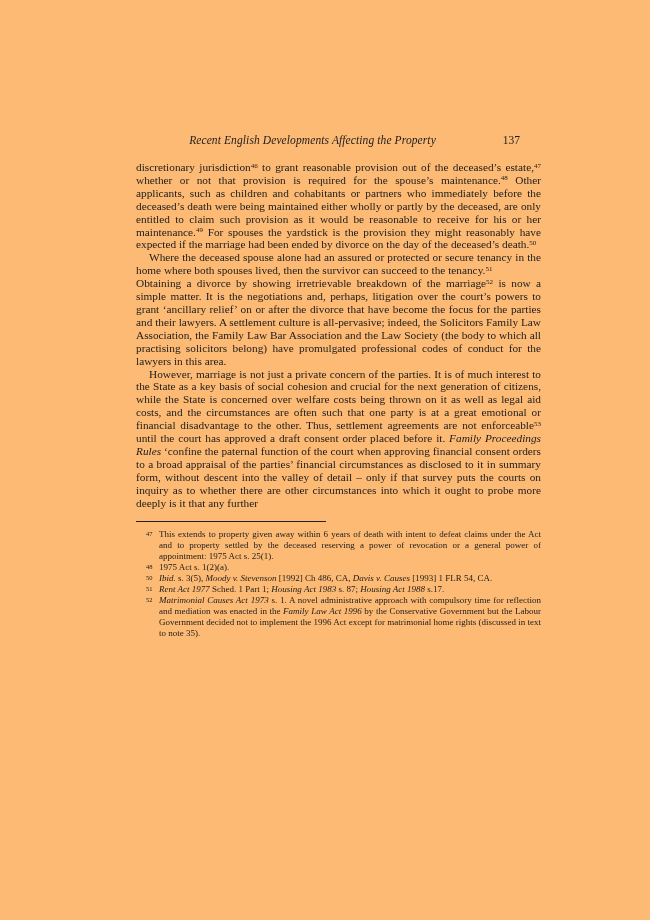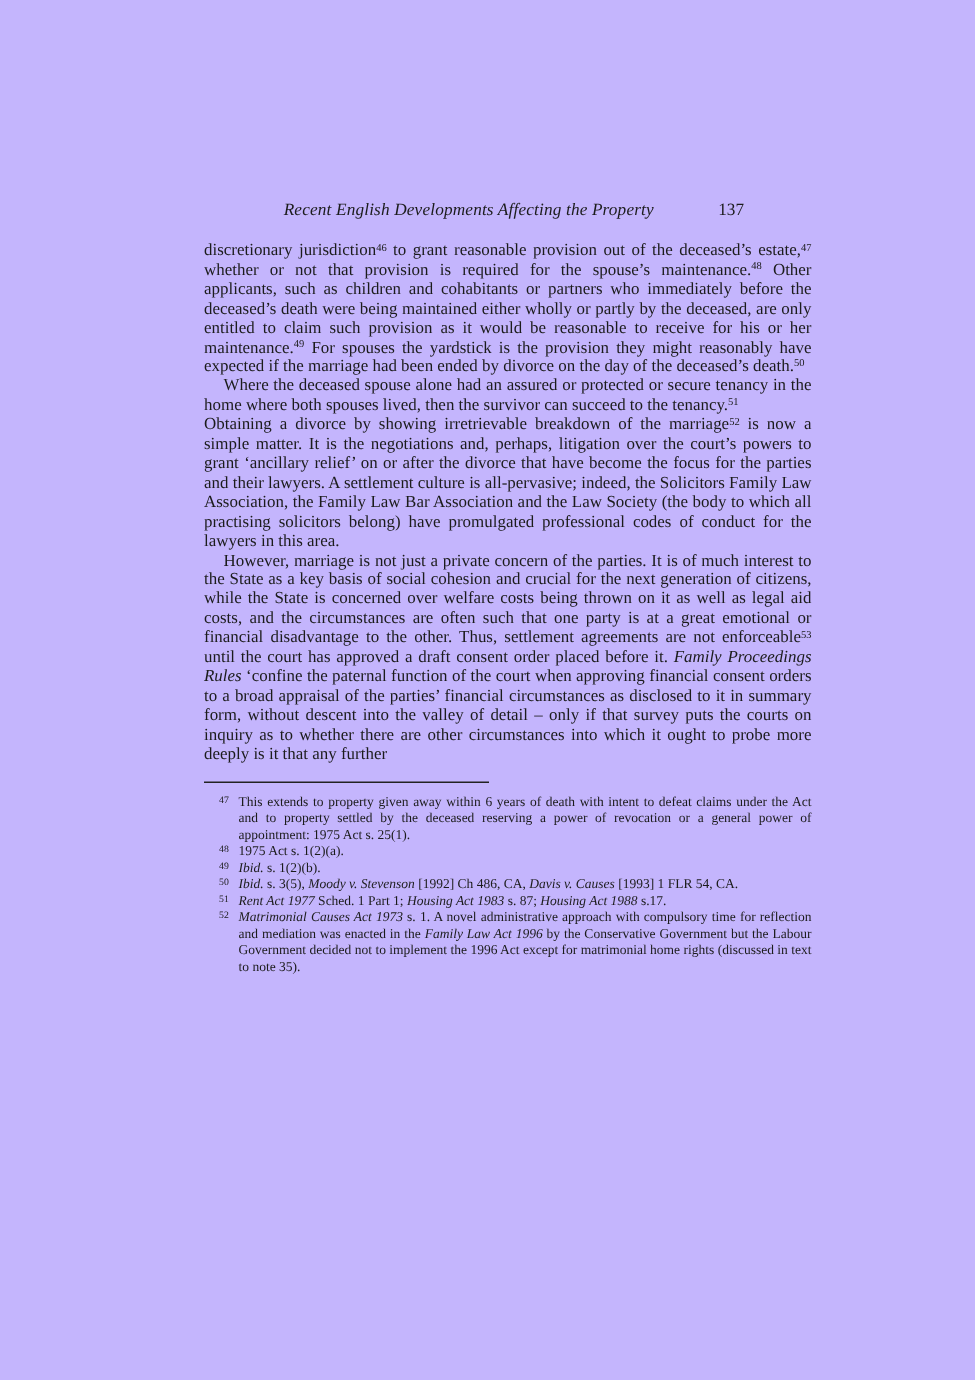--- a/index.html
+++ b/index.html
@@ -4,21 +4,21 @@
 <style>
   html, body {
     margin: 0;
     padding: 0;
     background: #ffffff;
   }
   .page {
     position: relative;
     width: 650px;
     height: 920px;
-    background: #c4b5fd;
+    background: #fdba74;
     font-family: "Liberation Serif", serif;
     color: #1c1c1c;
     overflow: hidden;
   }
   .content {
     position: absolute;
     left: 136px;
     top: 133px;
     width: 405px;
   }
@@ -31,21 +31,21 @@
   }
   .header-title {
     display: block;
     text-align: center;
     padding-right: 52px;
     font-style: italic;
     letter-spacing: 0.1px;
   }
   .page-number {
     position: absolute;
-    right: 45px;
+    right: 21px;
     top: 0;
     font-style: normal;
   }
   .body-text { }
   .para {
     margin: 0;
     font-size: 11.3px;
     line-height: 12.9px;
     text-align: justify;
   }
@@ -104,21 +104,20 @@
 
       <p class="para"><span>Obtaining a divorce by showing irretrievable breakdown of the marriage</span><sup class="fn-ref">52</sup><span> is now a simple matter. It is the negotiations and, perhaps, litigation over the court’s powers to grant ‘ancillary relief’ on or after the divorce that have become the focus for the parties and their lawyers. A settlement culture is all-pervasive; indeed, the Solicitors Family Law Association, the Family Law Bar Association and the Law Society (the body to which all practising solicitors belong) have promulgated professional codes of conduct for the lawyers in this area.</span></p>
       <p class="para indent"><span>However, marriage is not just a private concern of the parties. It is of much interest to the State as a key basis of social cohesion and crucial for the next generation of citizens, while the State is concerned over welfare costs being thrown on it as well as legal aid costs, and the circumstances are often such that one party is at a great emotional or financial disadvantage to the other. Thus, settlement agreements are not enforceable</span><sup class="fn-ref">53</sup><span> until the court has approved a draft consent order placed before it. </span><em>Family Proceedings Rules</em><span> ‘confine the paternal function of the court when approving financial consent orders to a broad appraisal of the parties’ financial circumstances as disclosed to it in summary form, without descent into the valley of detail – only if that survey puts the courts on inquiry as to whether there are other circumstances into which it ought to probe more deeply is it that any further</span></p>
     </div>
 
     <div class="footnote-area">
       <div class="footnote-rule"></div>
       <div id="footnotes-list">
           <div class="footnote"><span class="fn-num">47</span><span class="fn-text"><span>This extends to property given away within 6 years of death with intent to defeat claims under the Act and to property settled by the deceased reserving a power of revocation or a general power of appointment: 1975 Act s. 25(1).</span></span></div>
           <div class="footnote"><span class="fn-num">48</span><span class="fn-text"><span>1975 Act s. 1(2)(a).</span></span></div>
-          <div class="footnote"><span class="fn-num">49</span><span class="fn-text"><em>Ibid.</em><span> s. 1(2)(b).</span></span></div>
           <div class="footnote"><span class="fn-num">50</span><span class="fn-text"><em>Ibid.</em><span> s. 3(5), </span><em>Moody v. Stevenson</em><span> [1992] Ch 486, CA, </span><em>Davis v. Causes</em><span> [1993] 1 FLR 54, CA.</span></span></div>
           <div class="footnote"><span class="fn-num">51</span><span class="fn-text"><em>Rent Act 1977</em><span> Sched. 1 Part 1; </span><em>Housing Act 1983</em><span> s. 87; </span><em>Housing Act 1988</em><span> s.17.</span></span></div>
           <div class="footnote"><span class="fn-num">52</span><span class="fn-text"><em>Matrimonial Causes Act 1973</em><span> s. 1. A novel administrative approach with compulsory time for reflection and mediation was enacted in the </span><em>Family Law Act 1996</em><span> by the Conservative Government but the Labour Government decided not to implement the 1996 Act except for matrimonial home rights (discussed in text to note 35).</span></span></div>
         </div>
     </div>
 
   </div>
 </div>
 
 </body></html>

